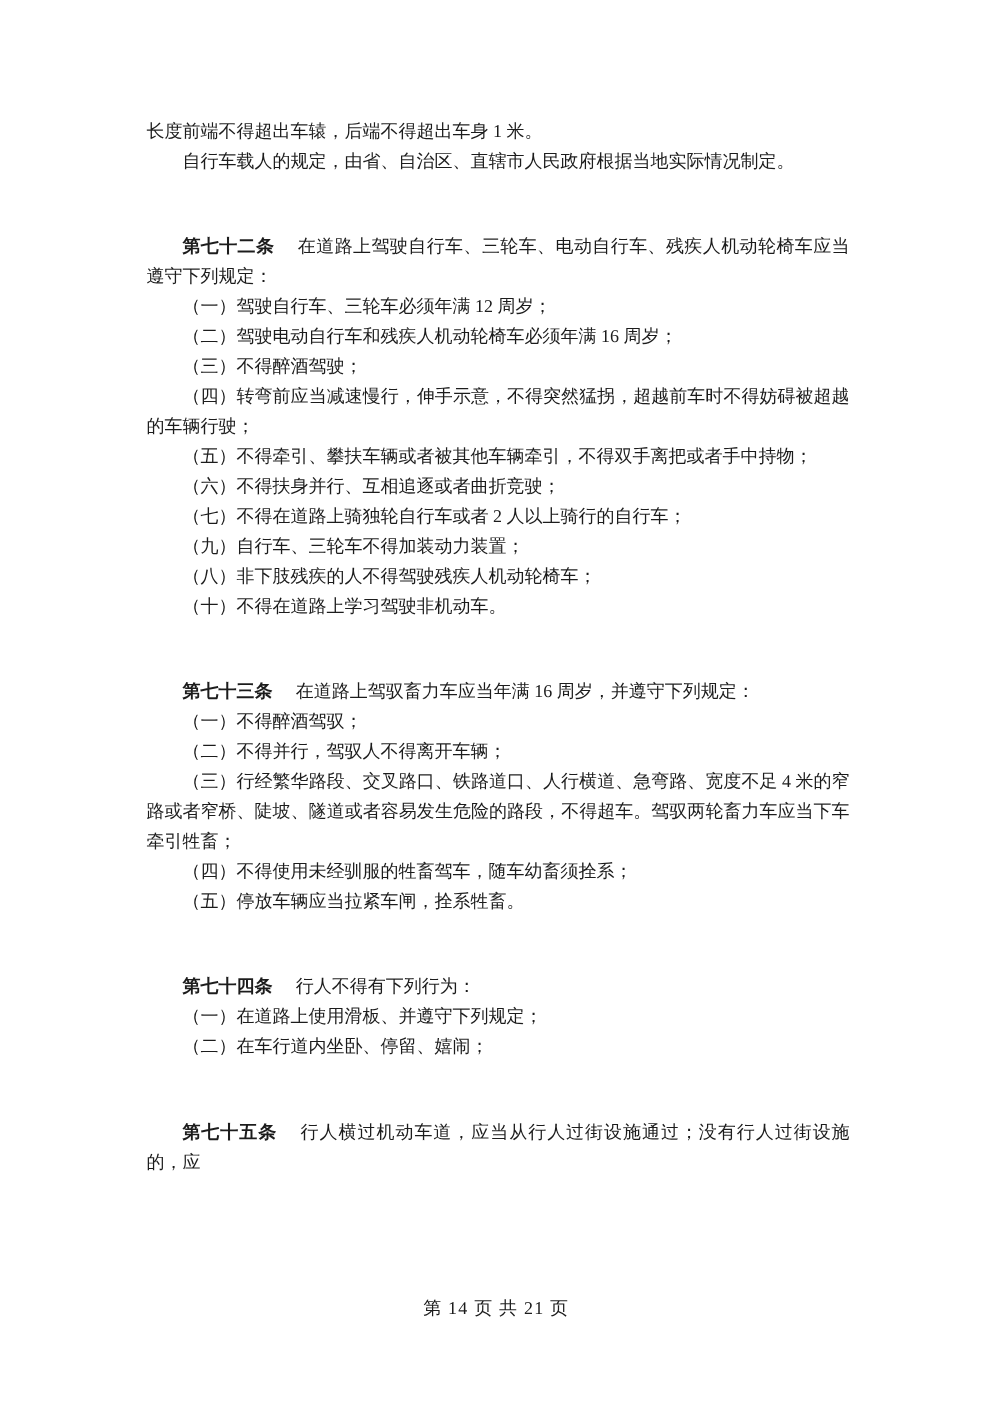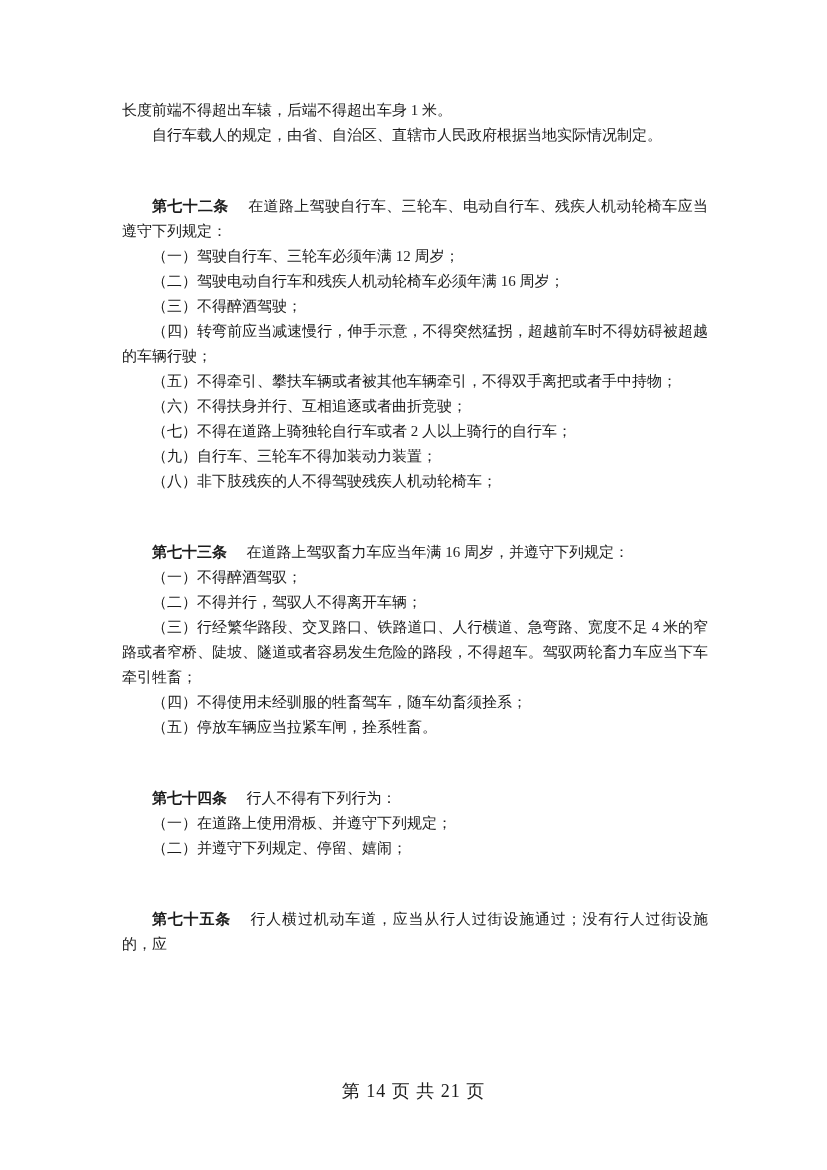--- a/index.html
+++ b/index.html
@@ -51,21 +51,21 @@
   }
   .section-heading + .article {
     margin-top: 19px;
   }
   .page-footer {
     position: absolute;
     left: 0;
     right: 0;
     top: 1084px;
     text-align: center;
-    font-size: 18px;
+    font-size: 15px;
     line-height: 14px;
     letter-spacing: 1px;
     color: #1c1c1c;
   }
 </style>
 </head>
 <body>
 
 <div class="page">
   <main class="doc-body" id="doc-body">
@@ -75,33 +75,34 @@
         <p class="para indent"><b class="article-label">第七十二条</b><span class="lead-text">在道路上驾驶自行车、三轮车、电动自行车、残疾人机动轮椅车应当遵守下列规定：</span></p>
         <p class="para indent">（一）驾驶自行车、三轮车必须年满 12 周岁；</p>
         <p class="para indent">（二）驾驶电动自行车和残疾人机动轮椅车必须年满 16 周岁；</p>
         <p class="para indent">（三）不得醉酒驾驶；</p>
         <p class="para indent">（四）转弯前应当减速慢行，伸手示意，不得突然猛拐，超越前车时不得妨碍被超越的车辆行驶；</p>
         <p class="para indent">（五）不得牵引、攀扶车辆或者被其他车辆牵引，不得双手离把或者手中持物；</p>
         <p class="para indent">（六）不得扶身并行、互相追逐或者曲折竞驶；</p>
         <p class="para indent">（七）不得在道路上骑独轮自行车或者 2 人以上骑行的自行车；</p>
         <p class="para indent">（九）自行车、三轮车不得加装动力装置；</p>
         <p class="para indent">（八）非下肢残疾的人不得驾驶残疾人机动轮椅车；</p>
+        <p class="para indent">（十）不得在道路上学习驾驶非机动车。</p>
       </section>
       <section class="article">
         <p class="para indent"><b class="article-label">第七十三条</b><span class="lead-text">在道路上驾驭畜力车应当年满 16 周岁，并遵守下列规定：</span></p>
         <p class="para indent">（一）不得醉酒驾驭；</p>
         <p class="para indent">（二）不得并行，驾驭人不得离开车辆；</p>
         <p class="para indent">（三）行经繁华路段、交叉路口、铁路道口、人行横道、急弯路、宽度不足 4 米的窄路或者窄桥、陡坡、隧道或者容易发生危险的路段，不得超车。驾驭两轮畜力车应当下车牵引牲畜；</p>
         <p class="para indent">（四）不得使用未经驯服的牲畜驾车，随车幼畜须拴系；</p>
         <p class="para indent">（五）停放车辆应当拉紧车闸，拴系牲畜。</p>
       </section>
       <section class="article">
         <p class="para indent"><b class="article-label">第七十四条</b><span class="lead-text">行人不得有下列行为：</span></p>
         <p class="para indent">（一）在道路上使用滑板、并遵守下列规定；</p>
-        <p class="para indent">（二）并遵守下列规定、停留、嬉闹；</p>
+        <p class="para indent">（二）在车行道内坐卧、停留、嬉闹；</p>
       </section>
       <section class="article">
         <p class="para indent"><b class="article-label">第七十五条</b><span class="lead-text">行人横过机动车道，应当从行人过街设施通过；没有行人过街设施的，应</span></p>
       </section>
     </main>
   <footer class="page-footer">
     <span>第 14 页 共 21 页</span>
   </footer>
 </div>
 

